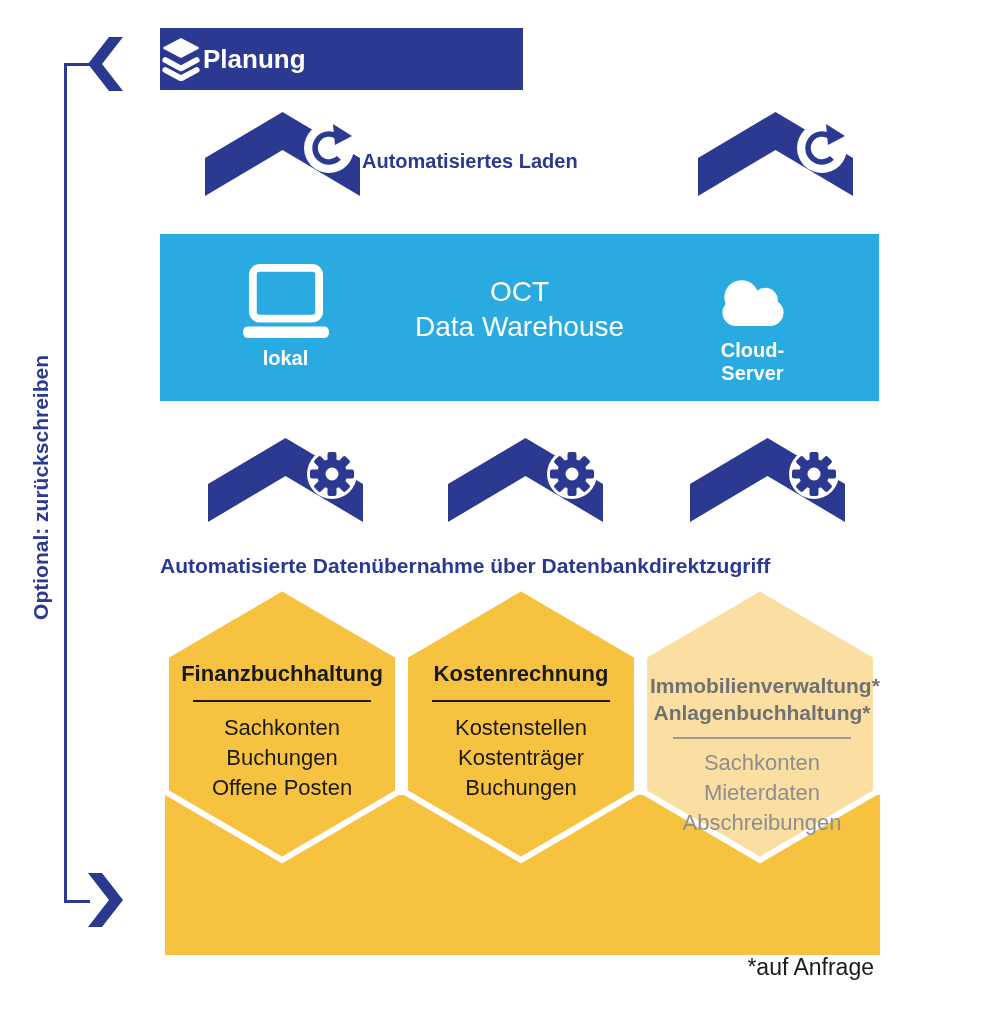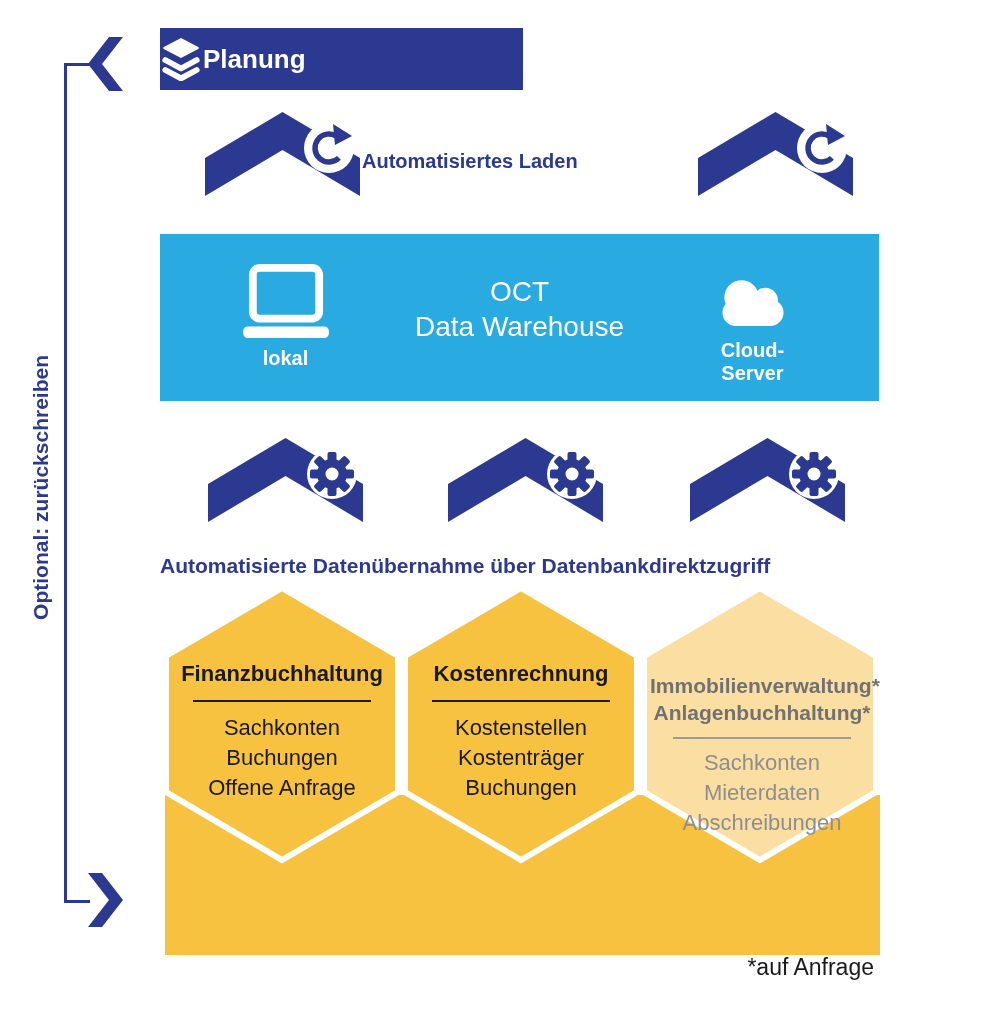--- a/index.html
+++ b/index.html
@@ -177,21 +177,21 @@
     <polygon class="hex-fill" points="361,4 477,72 477,208 361,276 245,208 245,72"></polygon>
     <polygon class="hex-fill-light" points="600,4 716,72 716,208 600,276 484,208 484,72"></polygon>
   </svg>
 
   <div class="hex-text" style="left:172px;top:660px">
     <div class="hex-title">Finanzbuchhaltung</div>
     <div class="hex-divider"></div>
     <div class="hex-items">
       <div>Sachkonten</div>
       <div>Buchungen</div>
-      <div>Offene Anfrage</div>
+      <div>Offene Posten</div>
     </div>
   </div>
 
   <div class="hex-text" style="left:411px;top:660px">
     <div class="hex-title">Kostenrechnung</div>
     <div class="hex-divider"></div>
     <div class="hex-items">
       <div>Kostenstellen</div>
       <div>Kostenträger</div>
       <div>Buchungen</div>

